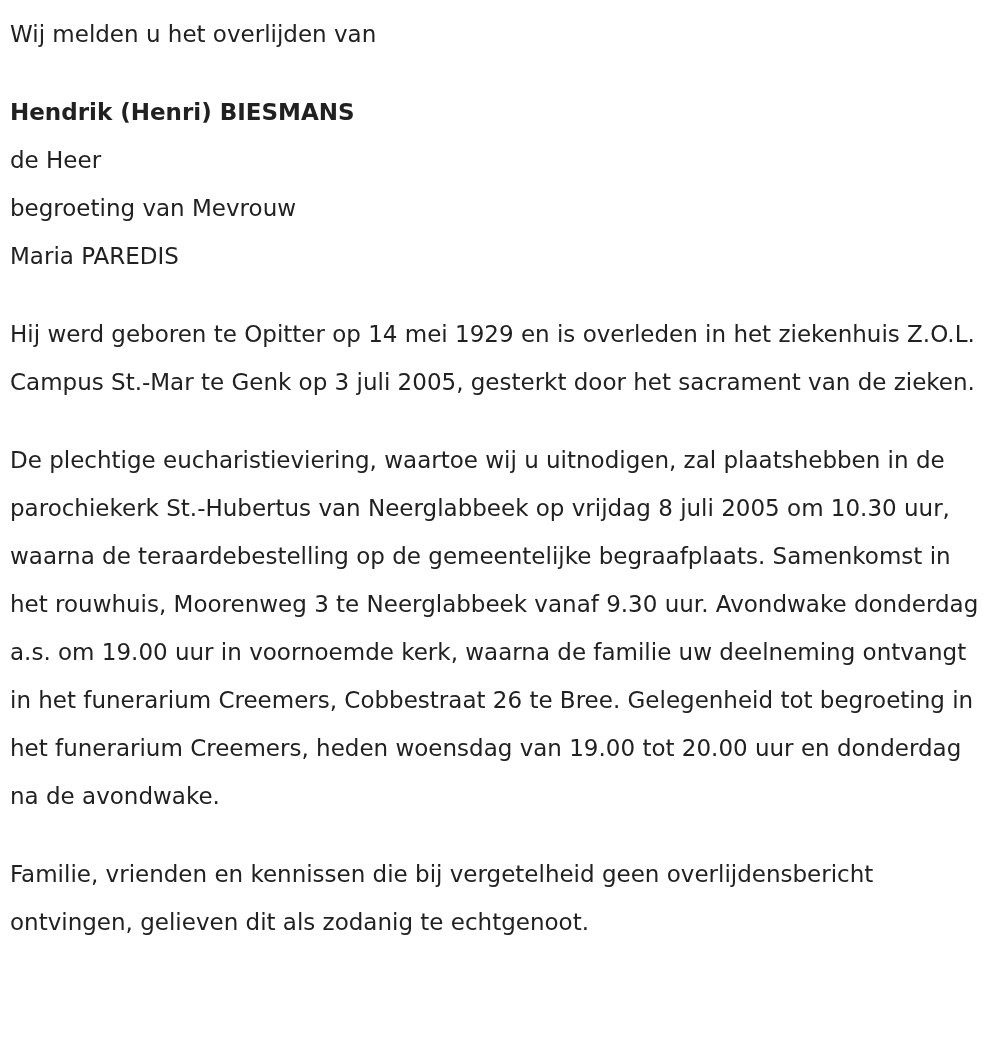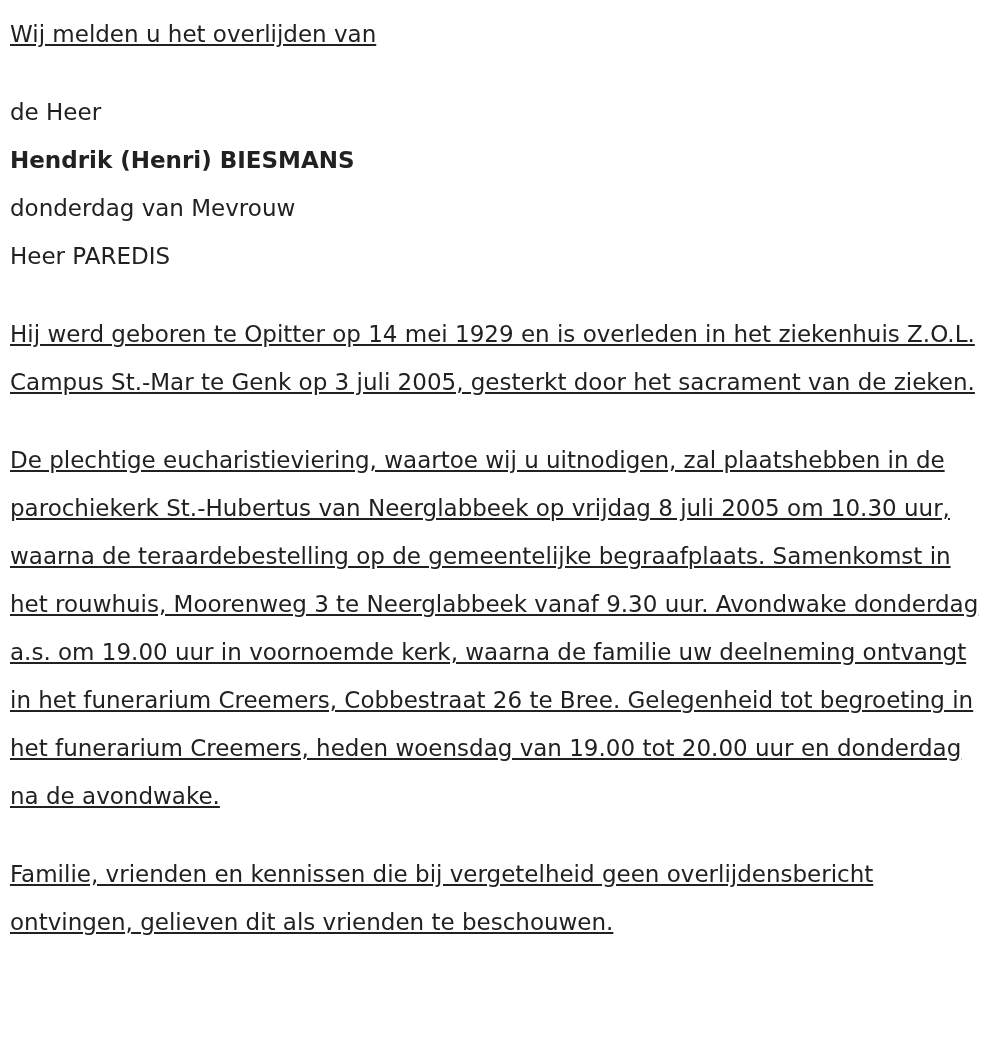--- a/index.html
+++ b/index.html
@@ -13,46 +13,45 @@
     box-sizing: border-box;
     padding: 10px 12px 20px 10px;
     background: #ffffff;
     color: #212121;
     font-family: "DejaVu Sans", "Liberation Sans", sans-serif;
     font-size: 23px;
     line-height: 48px;
   }
   .para {
     margin: 0 0 30px 0;
-    text-decoration: underline;
   }
   .line {
     margin: 0;
   }
   .name-block {
     margin: 0 0 30px 0;
   }
   .bold {
     font-weight: 700;
   }
 </style>
 </head>
 <body>
 
 <main class="page">
 
   <p class="para">Wij melden u het overlijden van</p>
 
   <div class="name-block">
+    <p class="line bold">Hendrik (Henri) BIESMANS</p>
     <p class="line">de Heer</p>
-    <p class="line bold">Hendrik (Henri) BIESMANS</p>
-    <p class="line">donderdag van Mevrouw</p>
-    <p class="line">Heer PAREDIS</p>
+    <p class="line">begroeting van Mevrouw</p>
+    <p class="line">Maria PAREDIS</p>
   </div>
 
   <p class="para">Hij werd geboren te Opitter op 14 mei 1929 en is overleden in het ziekenhuis Z.O.L. Campus St.-Mar te Genk op 3 juli 2005, gesterkt door het sacrament van de zieken.</p>
 
   <p class="para">De plechtige eucharistieviering, waartoe wij u uitnodigen, zal plaatshebben in de parochiekerk St.-Hubertus van Neerglabbeek op vrijdag 8 juli 2005 om 10.30 uur, waarna de teraardebestelling op de gemeentelijke begraafplaats. Samenkomst in het rouwhuis, Moorenweg 3 te Neerglabbeek vanaf 9.30 uur. Avondwake donderdag a.s. om 19.00 uur in voornoemde kerk, waarna de familie uw deelneming ontvangt in het funerarium Creemers, Cobbestraat 26 te Bree. Gelegenheid tot begroeting in het funerarium Creemers, heden woensdag van 19.00 tot 20.00 uur en donderdag na de avondwake.</p>
 
 
-  <p class="para">Familie, vrienden en kennissen die bij vergetelheid geen overlijdensbericht ontvingen, gelieven dit als vrienden te beschouwen.</p>
+  <p class="para">Familie, vrienden en kennissen die bij vergetelheid geen overlijdensbericht ontvingen, gelieven dit als zodanig te echtgenoot.</p>
 
 </main>
 
 </body></html>

